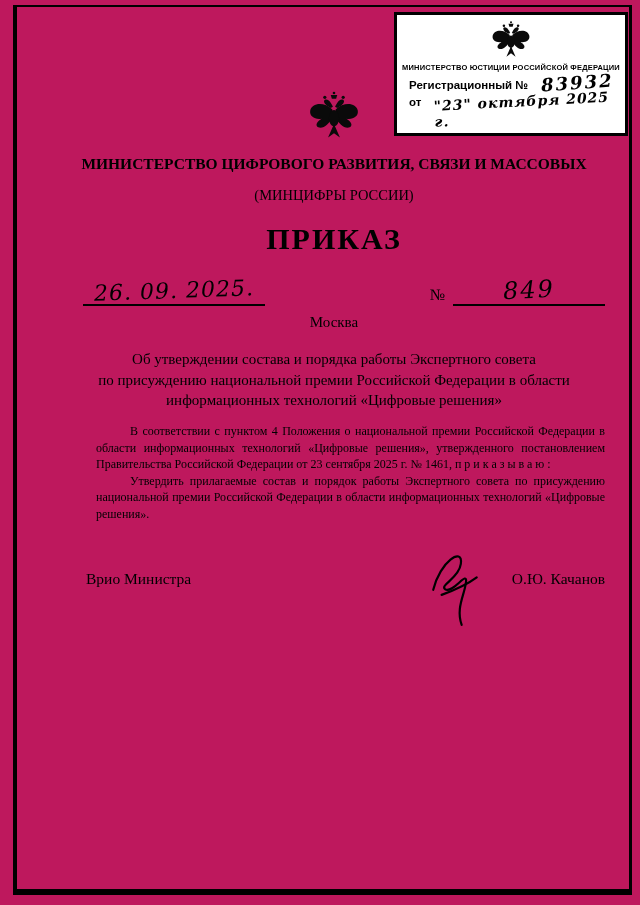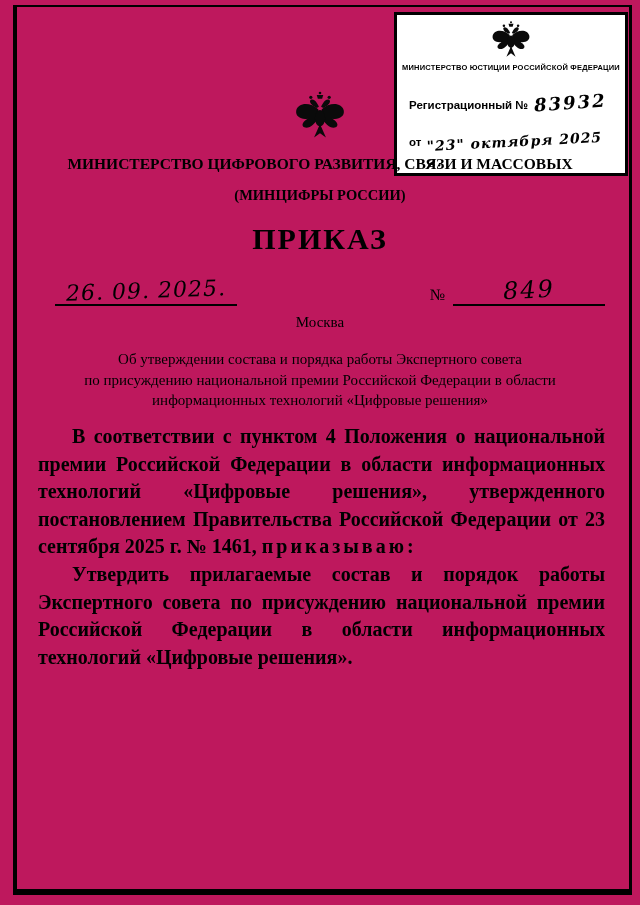--- a/index.html
+++ b/index.html
@@ -13,50 +13,50 @@
 
   
   .stamp { position:absolute; top:12px; left:394px; width:234px; border:3px solid #000;
            padding:5px 4px 8px; text-align:center; background:#fff; }
   .stamp-eagle { width:42px; height:40px; display:block; margin:0 auto; }
   .stamp-ministry { font-family:"Liberation Sans", sans-serif; font-weight:bold;
                     font-size:7.5px; letter-spacing:.2px; margin-top:3px; white-space:nowrap; }
   .stamp-registered { font-family:"Liberation Sans", sans-serif; font-weight:bold;
                       font-size:16px; letter-spacing:.5px; margin-top:5px; }
   .stamp-line { font-family:"Liberation Sans", sans-serif; font-weight:bold; font-size:11.5px;
-                text-align:left; padding-left:8px; margin-top:20px; display:flex;
-                align-items:baseline; gap:6px; }
+                text-align:left; padding-left:8px; margin-top:0; display:flex;
+                align-items:baseline; gap:13px; }
   .hand { font-family:"DejaVu Serif", serif; font-style:italic; }
   .stamp-reg-number { font-size:18px; display:inline-block; transform:rotate(-4deg); letter-spacing:2px; }
   .stamp-date-value { font-size:14px; display:inline-block; transform:rotate(-3deg); letter-spacing:1px; }
 
   
-  .content { position:absolute; inset:0; }
+  .content { position:absolute; inset:0;padding-left:28px; }
   .emblem-wrap { padding-top:88px; text-align:center; }
   .emblem { width:54px; height:56px; }
   .ministry-name { margin-top:6px; text-align:center; font-weight:bold; font-size:15.5px; line-height:1.35; }
-  .short-name { margin-top:12px; text-align:center; font-weight:bold; font-size:14.5px; }
+  .short-name { margin-top:12px; text-align:center; font-weight:normal; font-size:14.5px; }
   .doc-type { margin-top:18px; text-align:center; font-weight:bold; font-size:30px; letter-spacing:2px; }
 
   
   .meta-row { display:flex; justify-content:space-between; align-items:flex-end;
               margin:20px 35px 0 55px; }
   .date-field { width:182px; border-bottom:2px solid #000; text-align:center; padding-bottom:1px; }
   .date-hand { font-size:22px; display:inline-block; transform:rotate(-2deg); letter-spacing:1px; }
   .number-group { display:flex; align-items:flex-end; gap:8px; }
   .number-label { font-size:16px; padding-bottom:2px; }
   .number-line { display:inline-block; width:152px; border-bottom:2px solid #000; text-align:center; }
   .number-hand { font-size:24px; display:inline-block; transform:rotate(-3deg); letter-spacing:2px; }
 
   .city { margin-top:8px; text-align:center; font-size:15px; }
 
   
   .subject { margin:18px auto 0; max-width:560px; text-align:center; font-weight:normal;
              font-size:15px; line-height:1.38; }
-  .body-text { margin:12px 35px 0 38px; font-size:20px; line-height:1.38; text-align:justify;font-weight:bold; }
+  .body-text { margin:12px 35px 0 68px; font-size:12px; line-height:1.38; text-align:justify; }
   .body-text p { text-indent:34px; }
   .emphasis-spaced { letter-spacing:3px; }
 
   
   .sign-row { position:relative; display:flex; justify-content:space-between;
               align-items:center; margin:48px 35px 0 58px; font-size:15.5px; }
   .sign-scribble { position:absolute; left:330px; top:-32px; width:88px; height:92px; }
 </style>
 </head>
 <body>
@@ -129,15 +129,25 @@
       <div>Об утверждении состава и порядка работы Экспертного совета</div>
       <div>по присуждению национальной премии Российской Федерации в области</div>
       <div>информационных технологий «Цифровые решения»</div>
     </div>
 
     <div class="body-text">
       <p><span>В соответствии с пунктом 4 Положения о национальной премии Российской Федерации в области информационных технологий «Цифровые решения», утвержденного постановлением Правительства Российской Федерации от 23 сентября 2025 г. № 1461, </span><span class="emphasis-spaced">приказываю:</span></p>
       <p>Утвердить прилагаемые состав и порядок работы Экспертного совета по присуждению национальной премии Российской Федерации в области информационных технологий «Цифровые решения».</p>
     </div>
 
+    <div class="sign-row">
+      <span>Врио Министра</span>
+      <svg class="sign-scribble" viewBox="0 0 100 110">
+        <g fill="none" stroke="#000" stroke-width="2.6" stroke-linecap="round">
+          <path d="M18 62 C26 28 54 10 51 31 C49 48 26 56 32 61 C41 68 60 36 57 54 C55 69 45 84 52 104"></path>
+          <path d="M28 68 C44 62 58 56 70 47"></path>
+        </g>
+      </svg>
+      <span>О.Ю. Качанов</span>
+    </div>
 
   </div>
 </div>
 
 </body></html>

